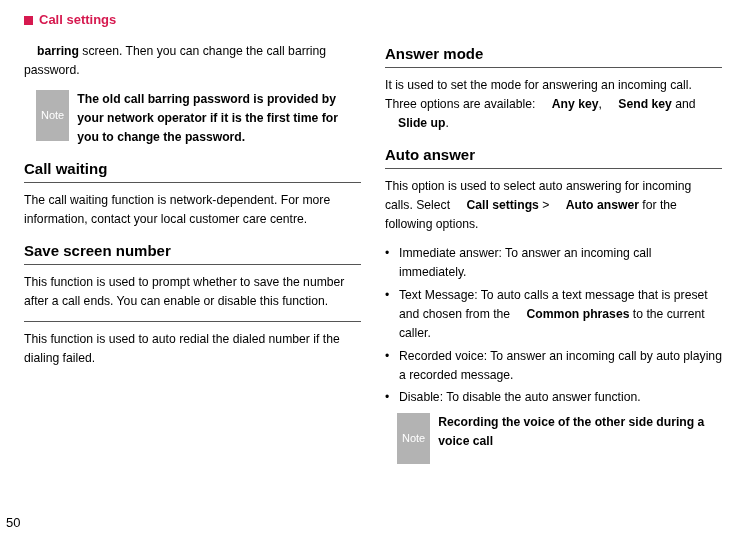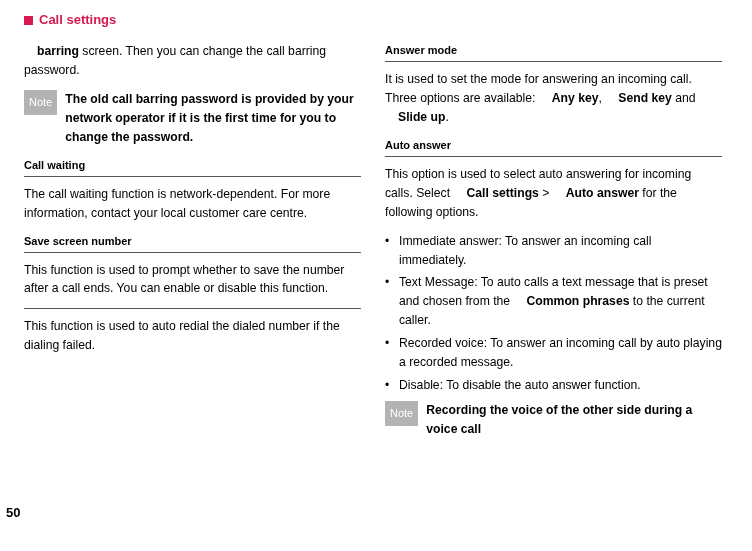--- a/index.html
+++ b/index.html
@@ -45,30 +45,31 @@
     display: flex;
     align-items: flex-start;
     gap: 8px;
     margin-bottom: 10px;
     margin-top: 6px;
   }
   .note-badge {
     background: #b3b3b3;
     color: #fff;
     font-size: 11px;
-    padding: 4px 5px;
+    padding: 17px 5px;
     font-weight: normal;
     flex-shrink: 0;
+    margin-left: 12px;
   }
   .note-text {
     flex: 1;
     font-weight: bold;
   }
   h2.subhead {
-    font-size: 11px;
+    font-size: 15px;
     font-weight: bold;
     margin-top: 8px;
     margin-bottom: 2px;
   }
   hr.rule {
     border: none;
     border-top: 1px solid #555;
     margin-bottom: 8px;
   }
   .bullets {
@@ -78,23 +79,23 @@
   .bullets li {
     display: flex;
     margin-bottom: 4px;
   }
   .bullets li .dot {
     width: 14px;
     flex-shrink: 0;
   }
   .page-num {
     position: absolute;
-    bottom: 28px;
+    bottom: 18px;
     left: 6px;
-    font-weight: bold;
+    font-weight: normal;
     font-size: 13px;
   }
   b { font-weight: bold; margin-left: 13px; }
 </style>
 </head>
 <body>
 
 <div class="top-bar">
   <div class="square"></div>
   <div class="section-title">Call settings</div>

